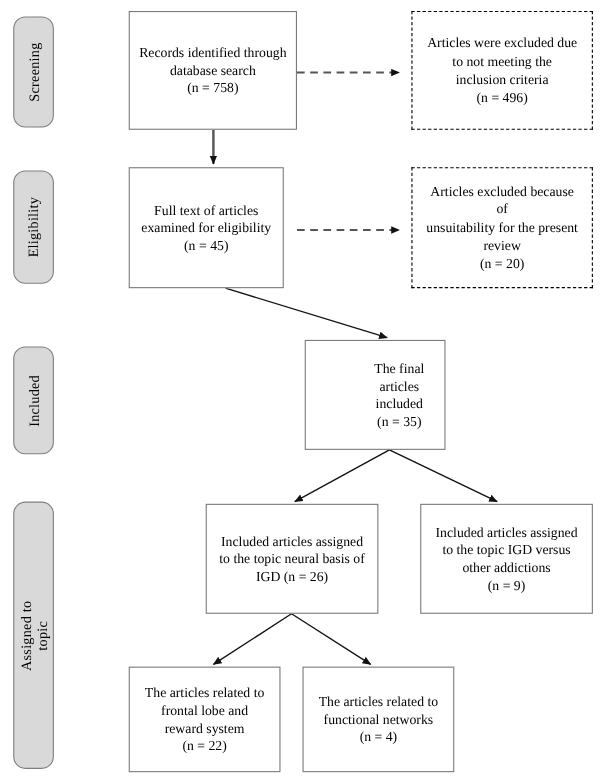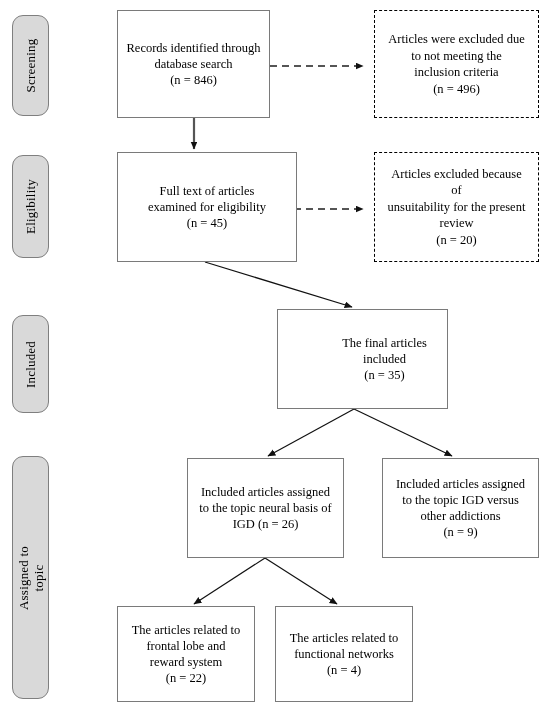--- a/index.html
+++ b/index.html
@@ -132,45 +132,45 @@
     </g>
 
     <g>
       <line x1="265" y1="558" x2="337" y2="604" stroke="#111111" stroke-width="1.2" marker-end="url(#arrowhead)"></line>
     </g>
   </svg>
 
   <div class="flow-box solid-dark" style="left:117px; top:10px; width:153px; height:108px;">
     <span class="txt">Records identified through
 database search
-(n = 846)</span>
+(n = 758)</span>
   </div>
 
   <div class="flow-box dashed" style="left:374px; top:10px; width:165px; height:108px;">
     <span class="txt">Articles were excluded due
 to not meeting the
 inclusion criteria
 (n = 496)</span>
   </div>
 
-  <div class="flow-box solid-dark" style="left:117px; top:152px; width:180px; height:110px;">
+  <div class="flow-box solid-dark" style="left:117px; top:152px; width:141px; height:110px;">
     <span class="txt">Full text of articles
 examined for eligibility
 (n = 45)</span>
   </div>
 
   <div class="flow-box dashed" style="left:374px; top:152px; width:165px; height:110px;">
     <span class="txt">Articles excluded because
 of
 unsuitability for the present
 review
 (n = 20)</span>
   </div>
 
-  <div class="flow-box solid-dark" style="left:277px; top:309px; width:171px; height:100px;padding-left:48px;">
+  <div class="flow-box solid-dark" style="left:277px; top:309px; width:128px; height:100px;padding-left:48px;">
     <span class="txt">The final articles included
 (n = 35)</span>
   </div>
 
   <div class="flow-box solid-dark" style="left:187px; top:458px; width:157px; height:100px;">
     <span class="txt">Included articles assigned
 to the topic neural basis of
 IGD (n = 26)</span>
   </div>
 

